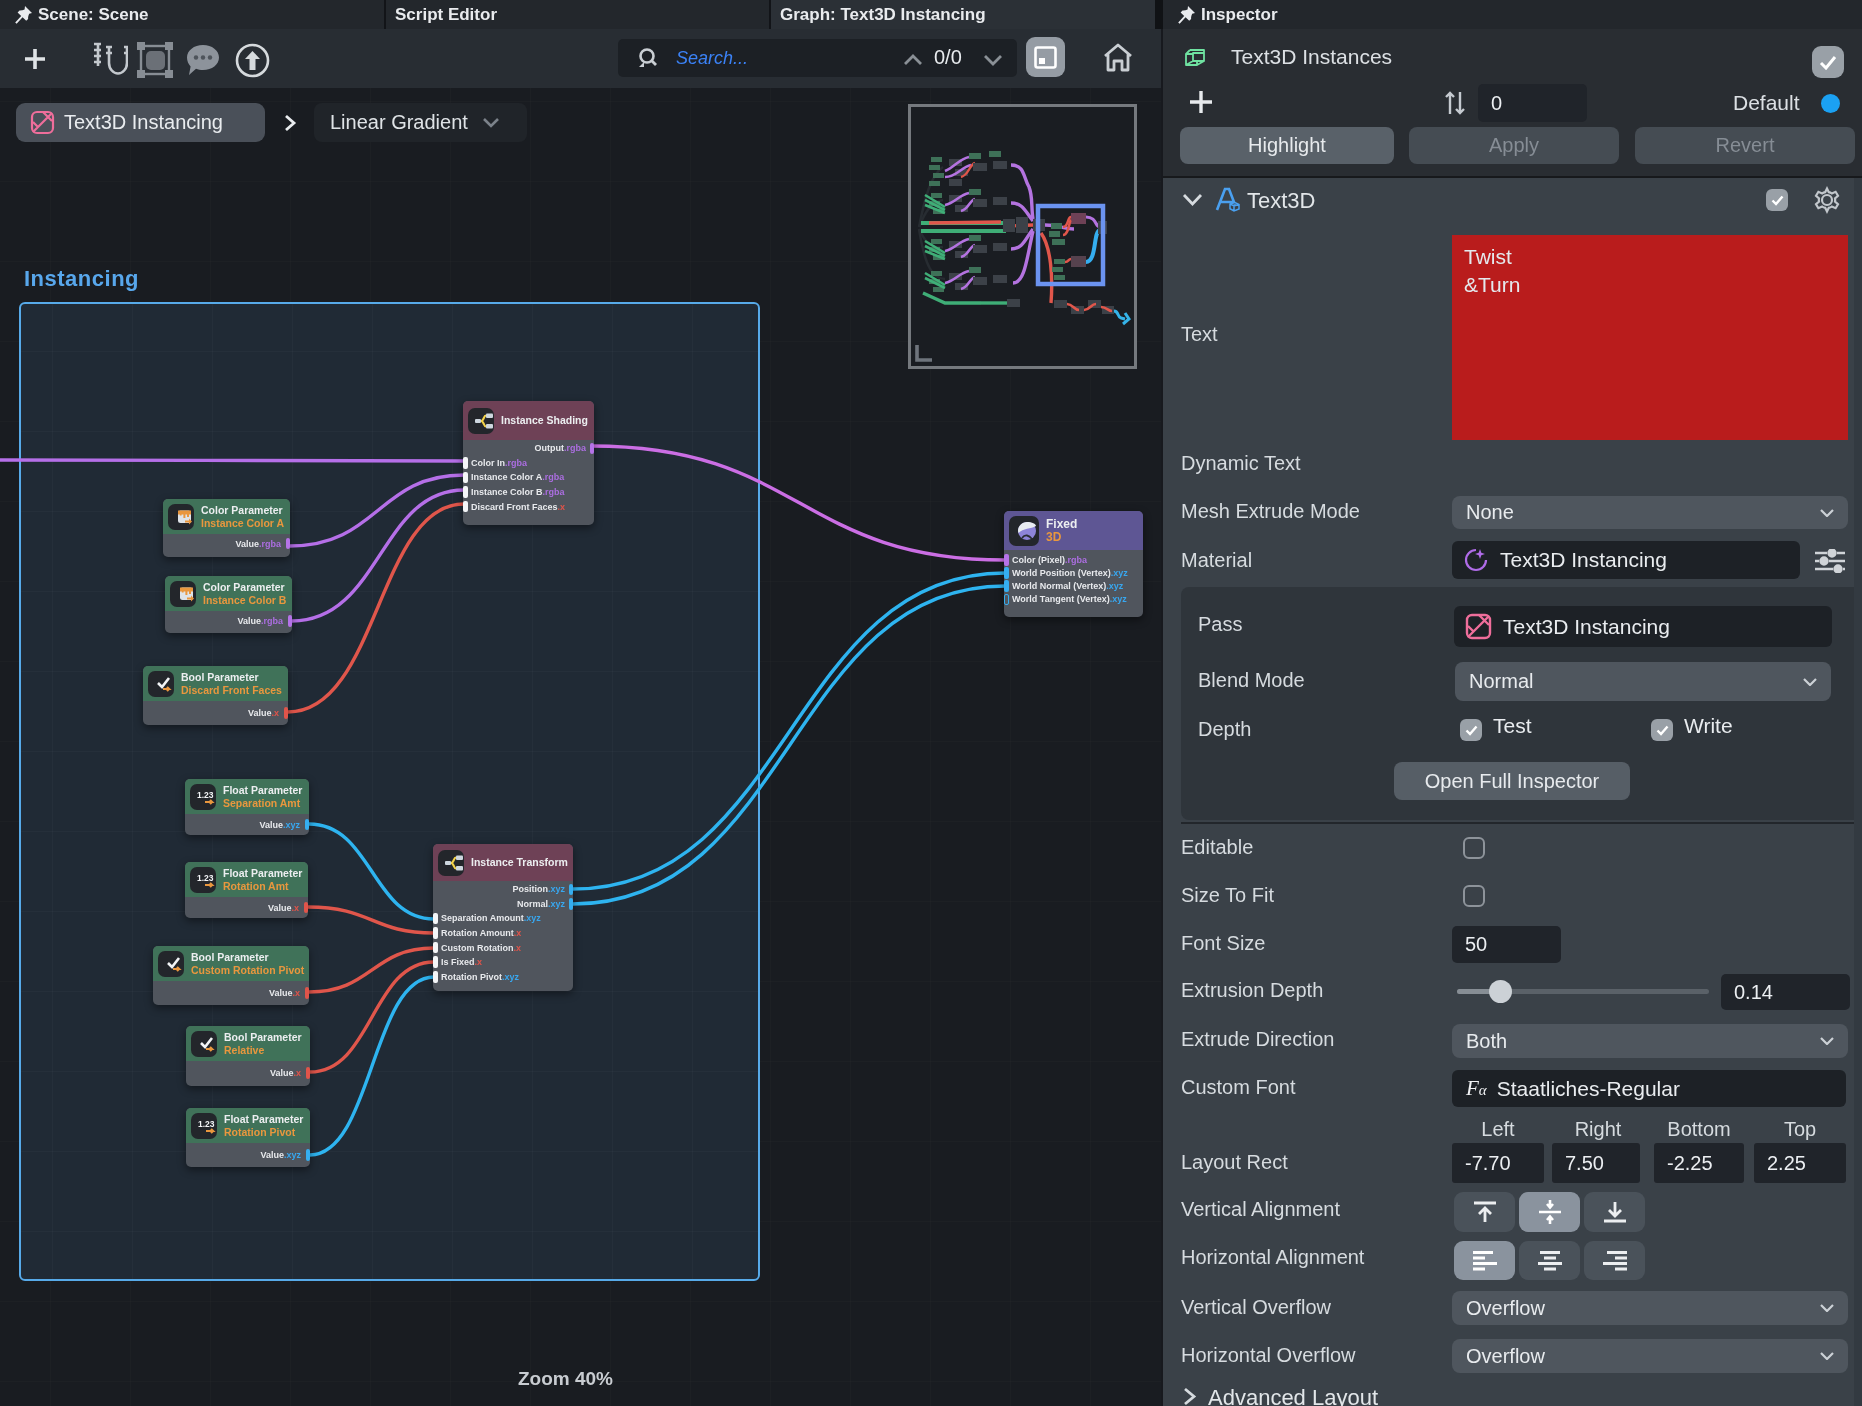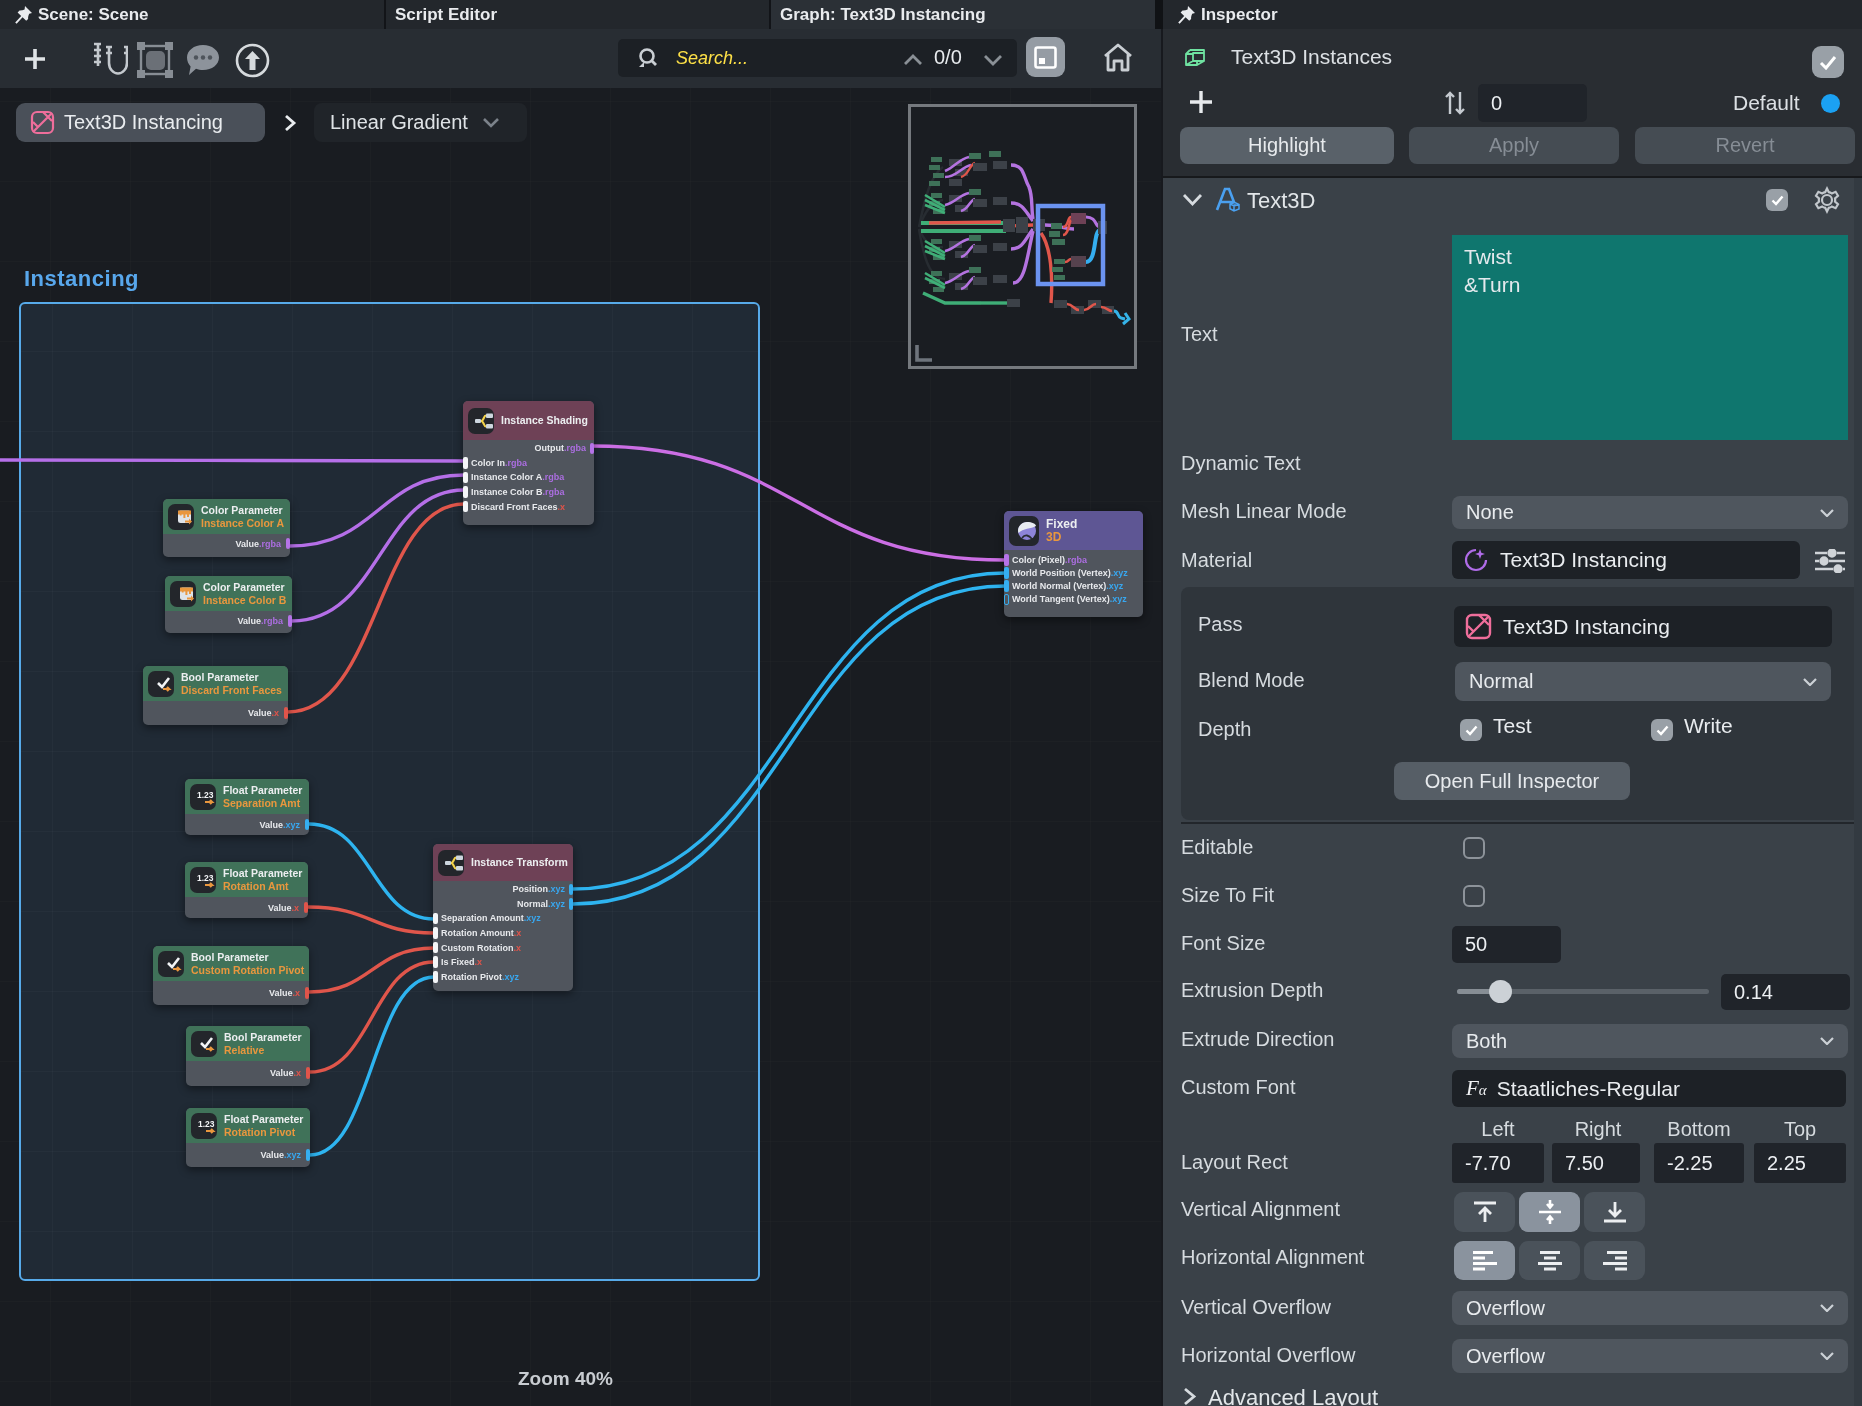--- a/index.html
+++ b/index.html
@@ -142,21 +142,21 @@
       <circle cx="17.5" cy="17.5" r="15.5" fill="none" stroke="#d6dadd" stroke-width="2.6"></circle>
       <path d="M17.5 8 L25 16 L20.5 16 L20.5 27 L14.5 27 L14.5 16 L10 16 Z" fill="#d6dadd"></path>
     </svg>
 
     <div class="abs" style="left:618px;top:10px;width:399px;height:38px;background:#1c2025;border-radius:5px;display:flex;align-items:center;">
       <svg style="margin-left:18px" width="24" height="24" viewBox="0 0 24 24">
         <circle cx="11" cy="10" r="6.5" fill="none" stroke="#c9ced3" stroke-width="2.6"></circle>
         <path d="M15.5 14.5 L20 19" stroke="#c9ced3" stroke-width="2.8"></path>
         <path d="M3 21 L8 16 L8 21 Z" fill="#c9ced3"></path>
       </svg>
-      <span style="margin-left:16px;font-size:18px;font-style:italic;color:#fde047">Search...</span>
+      <span style="margin-left:16px;font-size:18px;font-style:italic;color:#3b82f6">Search...</span>
       <svg class="abs" style="left:285px;top:15px" width="20" height="12" viewBox="0 0 20 12">
         <path d="M2 10 L10 2 L18 10" stroke="#8a9096" stroke-width="2.8" fill="none"></path>
       </svg>
       <span class="abs" style="left:316px;top:7px;font-size:20px;color:#e8ebee">0/0</span>
       <svg class="abs" style="left:365px;top:15px" width="20" height="12" viewBox="0 0 20 12">
         <path d="M2 2 L10 10 L18 2" stroke="#8a9096" stroke-width="2.8" fill="none"></path>
       </svg>
     </div>
 
     <div class="abs" style="left:1026px;top:8px;width:39px;height:40px;background:#959ca4;border-radius:9px;">
@@ -586,25 +586,25 @@
         </svg>
     </div>
     <svg class="abs" style="left:650px;top:186px" width="28" height="28" viewBox="0 0 28 28">
       <g fill="none" stroke="#c2c7cc" stroke-width="2.2">
         <circle cx="14" cy="14" r="5"></circle>
         <path d="M14 2.5 L15.8 6.2 A8.5 8.5 0 0 1 18.8 7.4 L22.6 5.8 L25 9.8 L22 12.4 A8.5 8.5 0 0 1 22 15.6 L25 18.2 L22.6 22.2 L18.8 20.6 A8.5 8.5 0 0 1 15.8 21.8 L14 25.5 L12.2 21.8 A8.5 8.5 0 0 1 9.2 20.6 L5.4 22.2 L3 18.2 L6 15.6 A8.5 8.5 0 0 1 6 12.4 L3 9.8 L5.4 5.8 L9.2 7.4 A8.5 8.5 0 0 1 12.2 6.2 Z"></path>
       </g>
     </svg>
 
     <div class="ilabel" style="left:18px;top:323px">Text</div>
-    <div class="abs" style="left:289px;top:235px;width:396px;height:205px;background:#0f766e;color:#e4e9ed;font-size:21px;line-height:28px;padding:8px 12px">Twist<br>&amp;Turn</div>
+    <div class="abs" style="left:289px;top:235px;width:396px;height:205px;background:#b91c1c;color:#e4e9ed;font-size:21px;line-height:28px;padding:8px 12px">Twist<br>&amp;Turn</div>
 
     <div class="ilabel" style="left:18px;top:452px">Dynamic Text</div>
 
-    <div class="ilabel" style="left:18px;top:500px">Mesh Linear Mode</div>
+    <div class="ilabel" style="left:18px;top:500px">Mesh Extrude Mode</div>
     <div class="dropdown" style="left:289px;top:496px;width:396px;height:33px">None
       <svg class="chev" viewBox="0 0 14 8">
           <path d="M1 1 L7 7 L13 1" stroke="#ccd1d6" stroke-width="2.2" fill="none"></path>
         </svg>
     </div>
 
     <div class="ilabel" style="left:18px;top:549px">Material</div>
     <div class="darkbox" style="left:289px;top:541px;width:348px;height:38px">
       <svg style="margin-left:11px" width="26" height="26" viewBox="0 0 26 26">
         <path d="M23 13 A10 10 0 1 1 13 3" stroke="#b06ce8" stroke-width="2.2" fill="none"></path>

